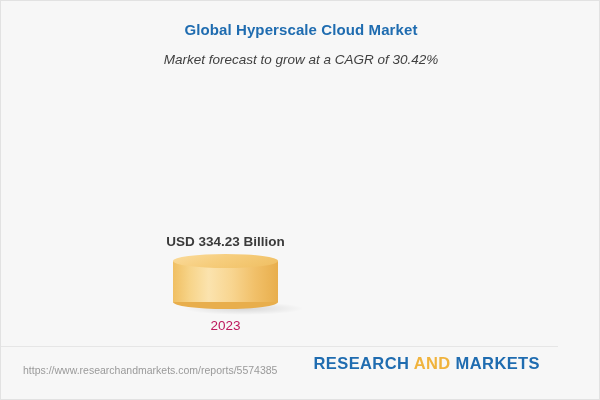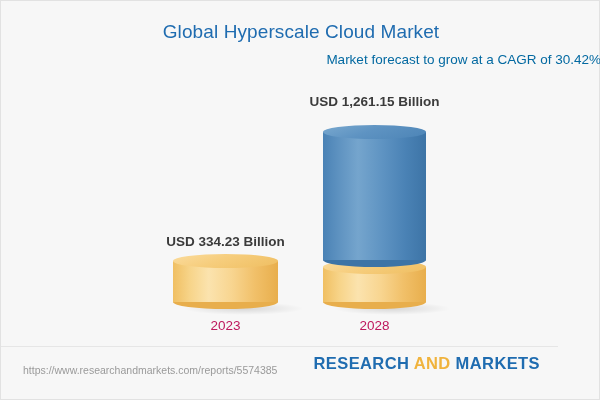--- a/index.html
+++ b/index.html
@@ -9,25 +9,25 @@
     font-family:"Liberation Sans", sans-serif;
   }
   .frame{
     position:relative;width:600px;height:400px;box-sizing:border-box;
     background:#f7f7f7;border:1px solid #e2e2e2;
   }
 
   
   .chart-title{
     position:absolute;left:0;top:20px;width:600px;text-align:center;
-    font-size:19px;font-weight:normal;color:#1f6cb0;letter-spacing:.1px;
+    font-size:15px;font-weight:bold;color:#1f6cb0;letter-spacing:.1px;
   }
   .chart-subtitle{
-    position:absolute;left:0;top:51px;width:600px;text-align:right;
-    font-size:13.5px;color:#0369a1;
+    position:absolute;left:0;top:51px;width:600px;text-align:center;
+    font-size:13.5px;color:#404040;font-style:italic;
   }
 
   
   .plot{position:absolute;left:0;top:0;width:600px;height:348px;}
 
   .bar-group{position:absolute;bottom:0;}
   .bar-group.g2023{left:172px;width:105px;height:348px;}
   .bar-group.g2028{left:322px;width:103px;height:348px;}
 
   .value-label{
@@ -117,35 +117,20 @@
       <div class="value-label">USD 334.23 Billion</div>
       <div class="shadow"></div>
       <div class="cyl gold">
         <div class="foot"></div>
         <div class="body"></div>
         <div class="cap"></div>
       </div>
       <div class="cat-label">2023</div>
     </div>
 
-    <div class="bar-group g2028">
-      <div class="value-label">USD 1,261.15 Billion</div>
-      <div class="shadow"></div>
-      <div class="cyl gold">
-        <div class="foot"></div>
-        <div class="body"></div>
-        <div class="cap"></div>
-      </div>
-      <div class="cyl blue">
-        <div class="foot"></div>
-        <div class="body"></div>
-        <div class="cap"></div>
-      </div>
-      <div class="cat-label">2028</div>
-    </div>
 
   </div>
 
   <div class="footer">
     <div class="footer-url">https://www.researchandmarkets.com/reports/5574385</div>
     <div class="logo">
       <div class="logo-main"><span class="w1">RESEARCH</span> <span class="w2">AND</span> <span class="w3">MARKETS</span></div>
     </div>
   </div>
 

